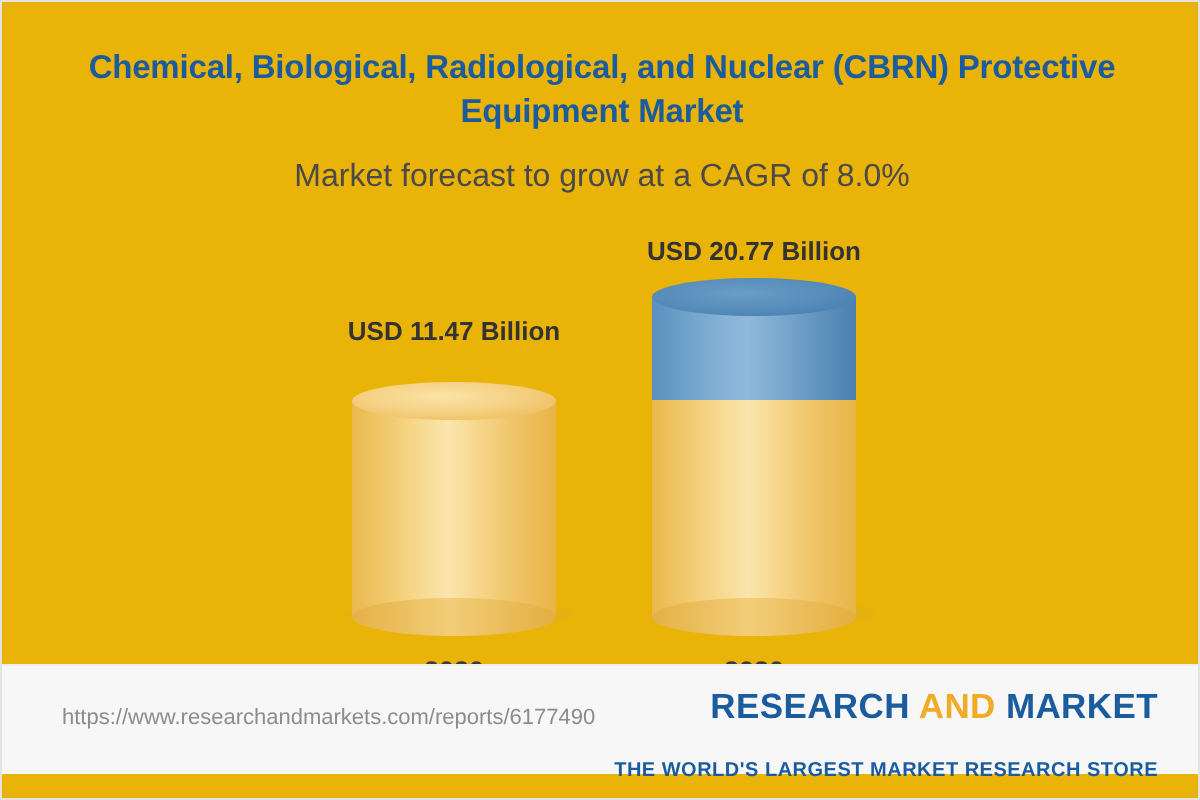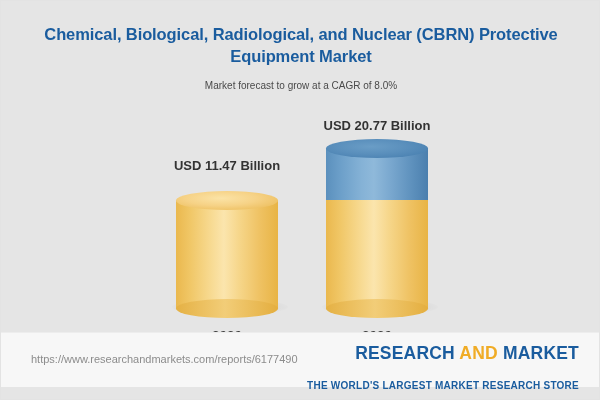--- a/index.html
+++ b/index.html
@@ -10,21 +10,21 @@
   }
   body {
     font-family: "Liberation Sans", sans-serif;
   }
 
   #infographic {
     position: relative;
     width: 600px;
     height: 400px;
     box-sizing: border-box;
-    background: #e5e5e5;
+    background: #eab308;
     border: 1px solid #e3e3e3;
     overflow: hidden;
   }
 
   
   .header {
     position: absolute;
     left: 0;
     top: 0;
     width: 600px;
@@ -38,21 +38,21 @@
     font-size: 16.5px;
     font-weight: bold;
     line-height: 22px;
     color: #1a5c9e;
     letter-spacing: -0.1px;
   }
   .subtitle {
     display: block;
     width: 520px;
     margin: 13px auto 0 auto;
-    font-size: 10px;
+    font-size: 16px;
     font-weight: normal;
     color: #4a4a4a;
   }
 
   
   .plot {
     position: absolute;
     left: 0;
     top: 112px;
     width: 600px;

